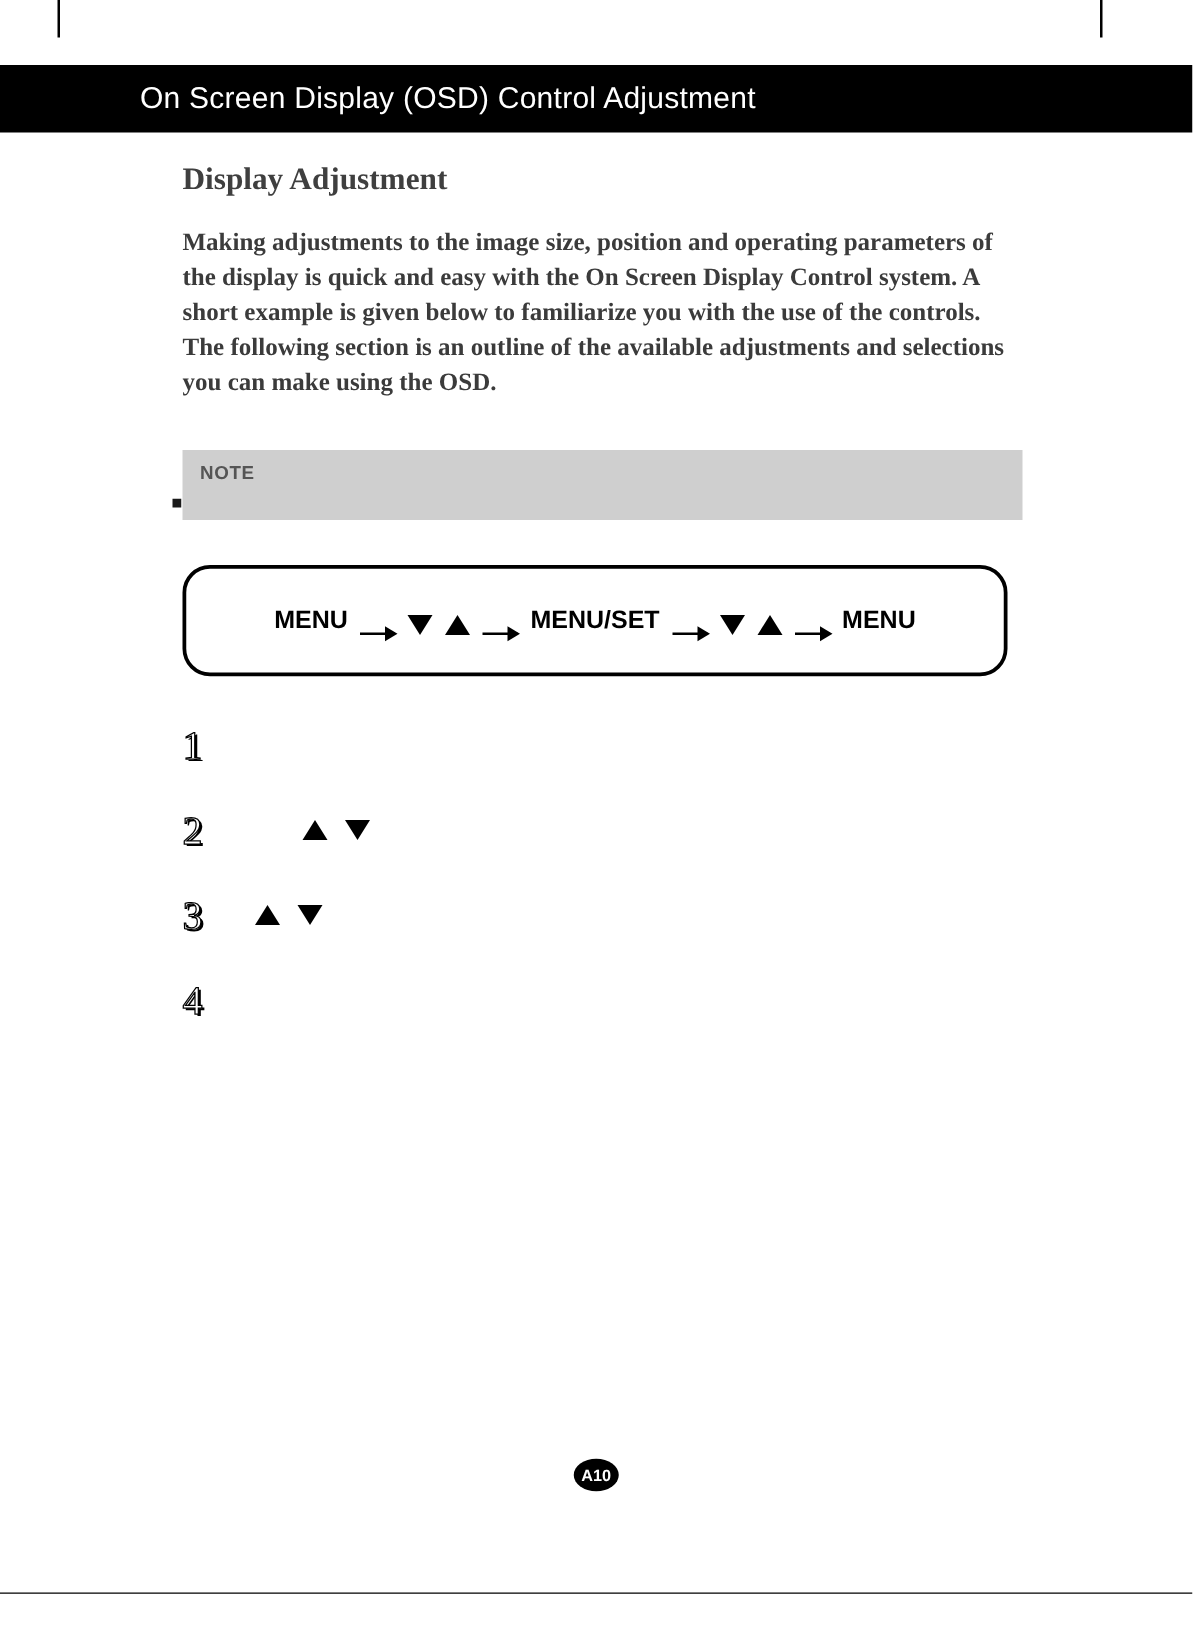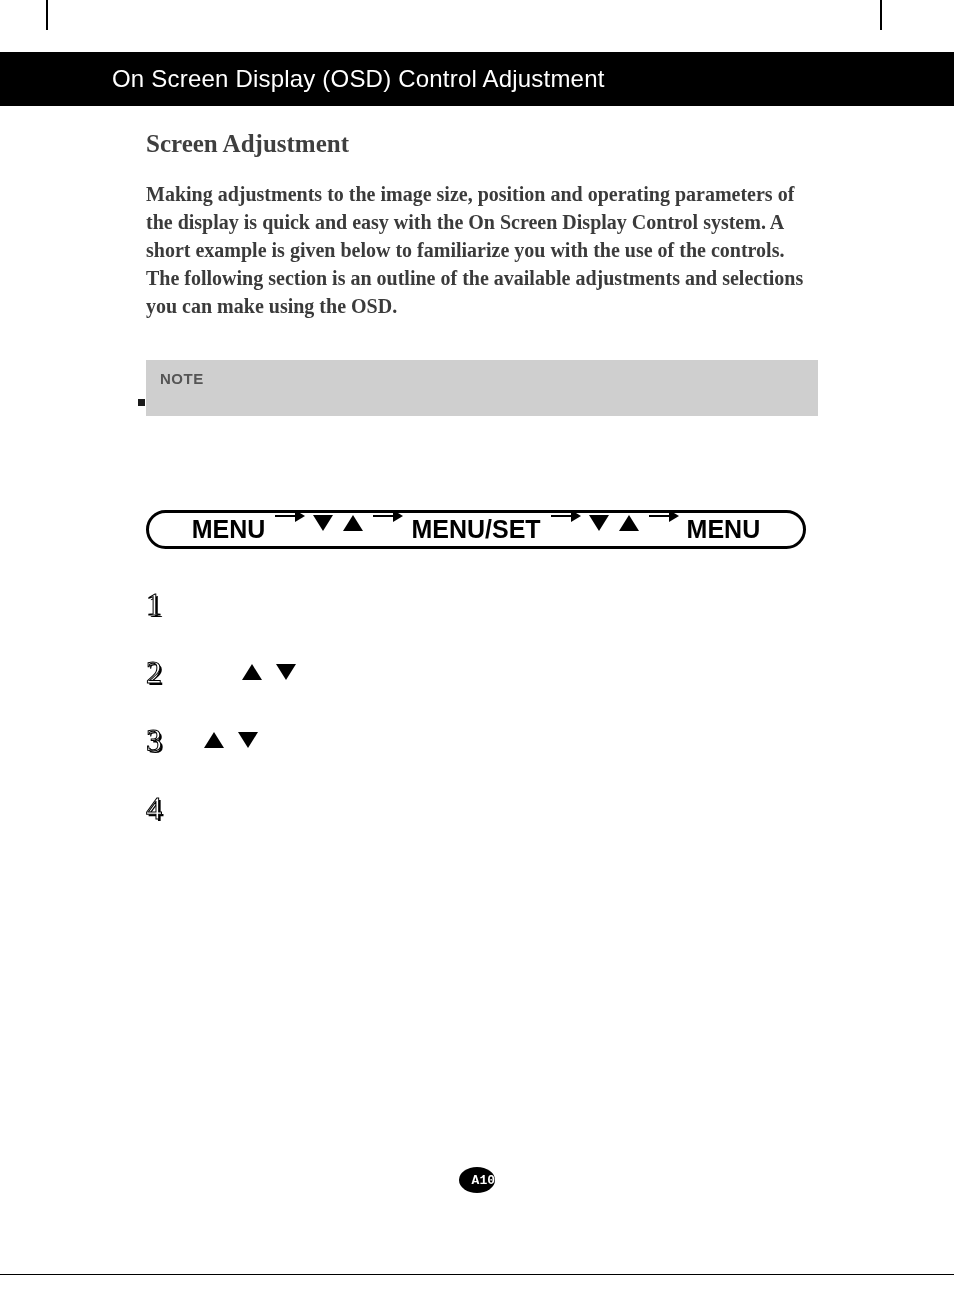--- a/index.html
+++ b/index.html
@@ -78,21 +78,21 @@
     margin-bottom: 40px;
   }
 
   .note-box {
     background: #cfcfcf;
     width: 672px;
     min-height: 56px;
     padding: 10px 14px 12px 14px;
     box-sizing: border-box;
     position: relative;
-    margin-bottom: 94px;
+    margin-bottom: 36px;
   }
   .note-label {
     font-family: Arial, Helvetica, sans-serif;
     font-weight: bold;
     font-size: 15px;
     color: #555;
     letter-spacing: 0.5px;
   }
   .note-bullet {
     position: absolute;
@@ -100,29 +100,29 @@
     bottom: 10px;
     width: 7px;
     height: 7px;
     background: #1a1a1a;
   }
 
   .flow-box {
     width: 660px;
     border: 3px solid #000;
     border-radius: 22px;
-    padding: 2px 20px;
-    box-sizing: border-box;
-    display: flex;
-    align-items: flex-start;
+    padding: 30px 20px;
+    box-sizing: border-box;
+    display: flex;
+    align-items: flex-end;
     justify-content: center;
     gap: 10px;
     font-family: Arial, Helvetica, sans-serif;
     font-weight: 800;
-    font-size: 25px;
+    font-size: 20px;
     margin-bottom: 28px;
   }
   .flow-box .lbl { white-space: nowrap; }
   .tri {
     display: inline-block;
     width: 0; height: 0;
   }
   .tri-down {
     border-left: 10px solid transparent;
     border-right: 10px solid transparent;
@@ -183,26 +183,26 @@
   .page-badge {
     position: absolute;
     left: 50%;
     transform: translateX(-50%);
     bottom: 112px;
     width: 36px;
     height: 26px;
     background: #000;
     border-radius: 50% / 50%;
     color: #fff;
-    font-family: Liberation Mono, monospace;
+    font-family: Liberation Sans, sans-serif;
     font-size: 13px;
     font-weight: bold;
     display: flex;
     align-items: center;
-    justify-content: flex-end;
+    justify-content: center;
   }
 
   .bottom-rule {
     position: absolute;
     left: 0;
     right: 0;
     bottom: 30px;
     height: 1px;
     background: #000;
   }
@@ -216,21 +216,21 @@
     <div class="tick-left"></div>
     <div class="tick-right"></div>
   </div>
 
   <div class="header-band">
     <span>On Screen Display (OSD) Control Adjustment</span>
   </div>
 
   <div class="content">
 
-    <div class="section-title">Screen Adjustment</div>
+    <div class="section-title">Display Adjustment</div>
 
     <div class="intro-para">Making adjustments to the image size, position and operating parameters of the display is quick and easy with the On Screen Display Control system. A short example is given below to familiarize you with the use of the controls. The following section is an outline of the available adjustments and selections you can make using the OSD.</div>
 
     <div class="note-box">
       <div class="note-label">NOTE</div>
       <div class="note-bullet"></div>
     </div>
 
     <div class="flow-box">
       <span class="lbl">MENU</span>

